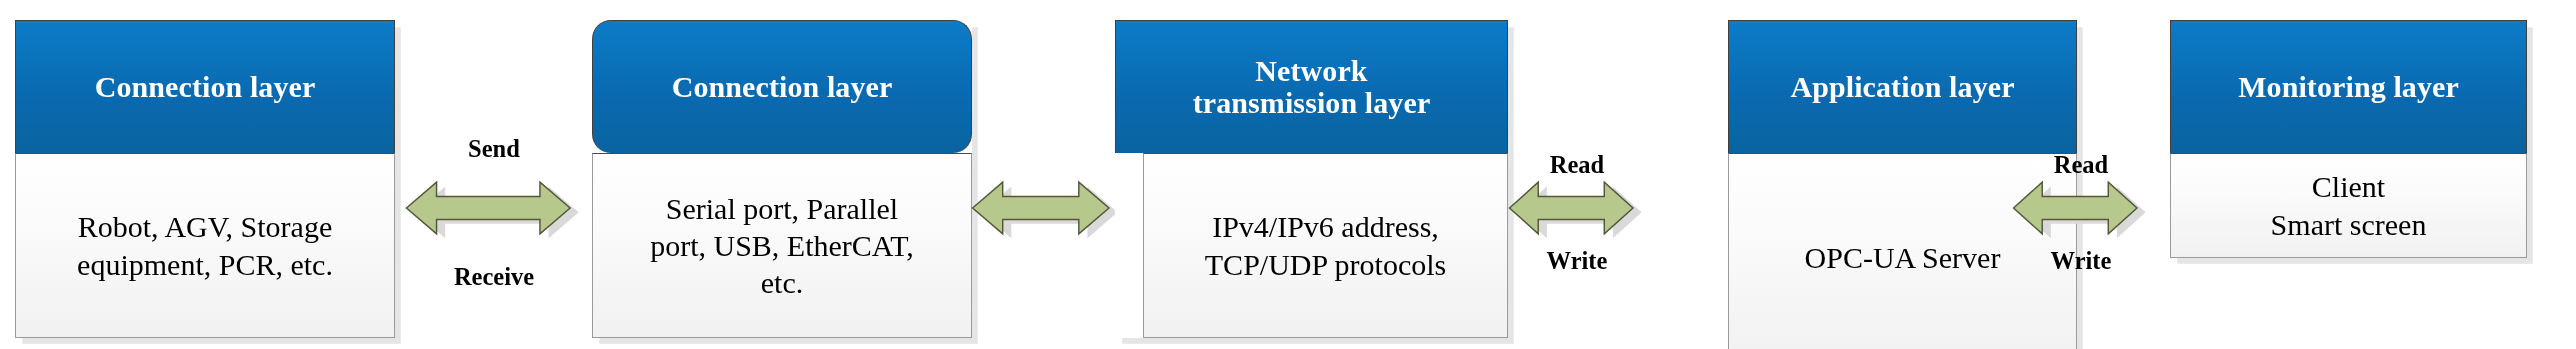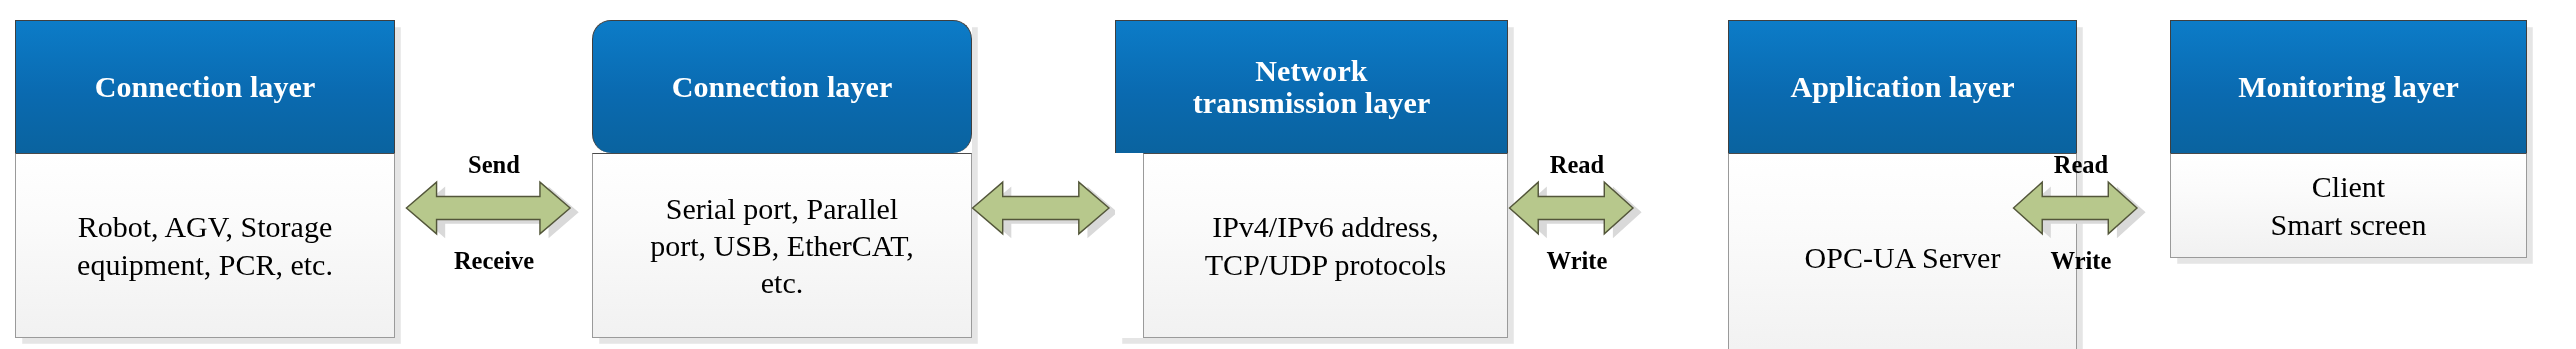--- a/index.html
+++ b/index.html
@@ -97,21 +97,21 @@
 <body>
 
 <div id="diagram">
 
   <div class="layer-box" style="left:15px; top:20px; width:380px; height:318px;">
     <div class="layer-header" style="height:133px; font-size:30px;">Connection layer</div>
     <div class="layer-body" style="font-size:30px; padding:0 7.2px;">Robot, AGV, Storage
 equipment, PCR, etc.</div>
   </div>
 
-  <div class="connector" style="left:401px; top:134px; width:186px; height:159px;">
+  <div class="connector" style="left:401px; top:134px; width:186px; height:159px;gap:16px;">
     <div class="connector-label top" style="font-size:24.5px;">Send</div>
     <div class="arrow-wrap">
       <svg width="182" height="56" viewBox="0 0 252 78" aria-hidden="true">
         <path class="arrow-shadow" d="M 16 45 L 58 9 L 58 29 L 202 29 L 202 9 L 244 45 L 202 81 L 202 61 L 58 61 L 58 81 Z"></path>
         <path class="arrow-body" d="M 4 39 L 46 3 L 46 23 L 190 23 L 190 3 L 232 39 L 190 75 L 190 55 L 46 55 L 46 75 Z"></path>
       </svg>
     </div>
     <div class="connector-label bottom" style="font-size:24.5px;">Receive</div>
   </div>
 

